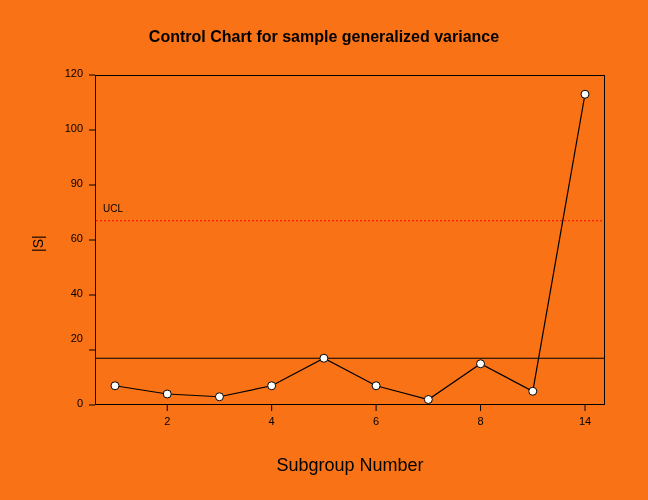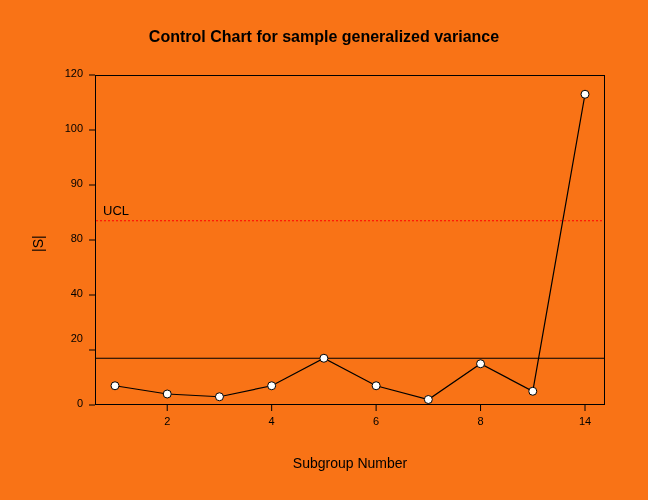--- a/index.html
+++ b/index.html
@@ -32,31 +32,31 @@
   .axis-label-y {
     position: absolute;
     transform: rotate(-90deg);
     transform-origin: left top;
     font-size: 14px;
     color: #000;
   }
   .axis-label-x {
     position: absolute;
     text-align: center;
-    font-size: 14px;
+    font-size: 18px;
     color: #000;
   }
   .tick-label {
     position: absolute;
     font-size: 11px;
     color: #000;
   }
   .annotation {
     position: absolute;
-    font-size: 13px;
+    font-size: 10px;
     color: #000;
   }
   svg { display: block; }
 </style>
 </head>
 <body>
 
 <div class="page">
 
   <div class="chart-title">Control Chart for sample generalized variance</div>
@@ -96,18 +96,18 @@
     </svg>
 
 <div class="tick-label" style="left: 157.222px; top: 415px; width: 20px; text-align: center;">2</div>
     <div class="tick-label" style="left: 261.667px; top: 415px; width: 20px; text-align: center;">4</div>
     <div class="tick-label" style="left: 366.111px; top: 415px; width: 20px; text-align: center;">6</div>
     <div class="tick-label" style="left: 470.556px; top: 415px; width: 20px; text-align: center;">8</div>
     <div class="tick-label" style="left: 575px; top: 415px; width: 20px; text-align: center;">14</div>
     <div class="tick-label" style="right: 565px; top: 397px; text-align: right;">0</div>
     <div class="tick-label" style="right: 565px; top: 332px; text-align: left;">20</div>
     <div class="tick-label" style="right: 565px; top: 287px; text-align: left;">40</div>
-    <div class="tick-label" style="right: 565px; top: 232px; text-align: right;">80</div>
+    <div class="tick-label" style="right: 565px; top: 232px; text-align: right;">60</div>
     <div class="tick-label" style="right: 565px; top: 177px; text-align: right;">90</div>
     <div class="tick-label" style="right: 565px; top: 122px; text-align: center;">100</div>
     <div class="tick-label" style="right: 565px; top: 67px; text-align: right;">120</div>
     <div class="annotation" style="left: 103px; top: 202.75px;">UCL</div>
   </div>
 
 </body></html>

